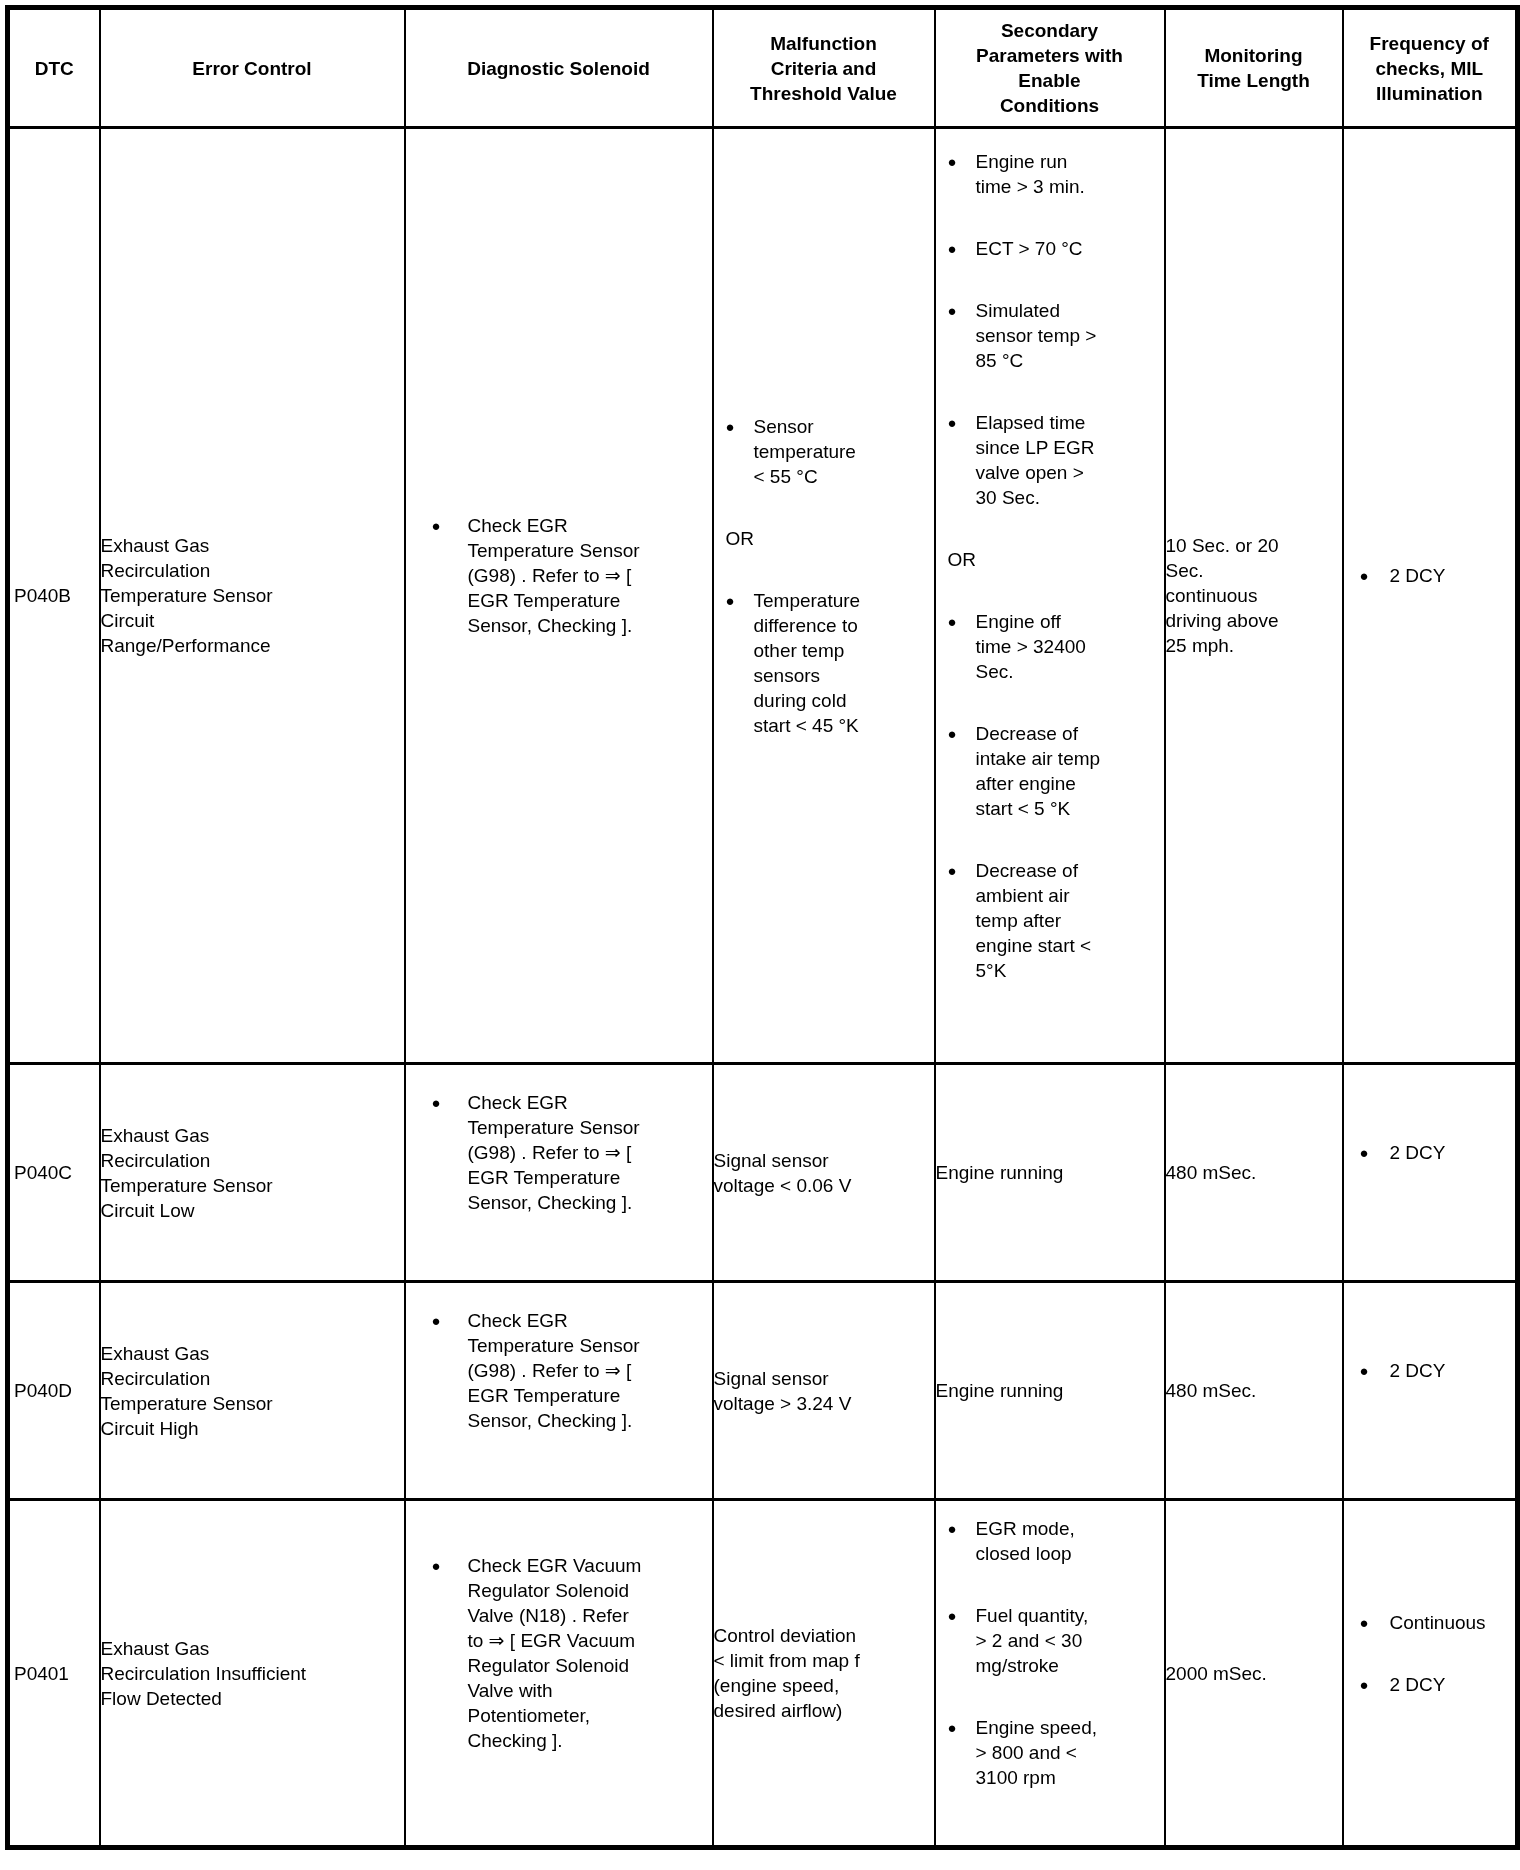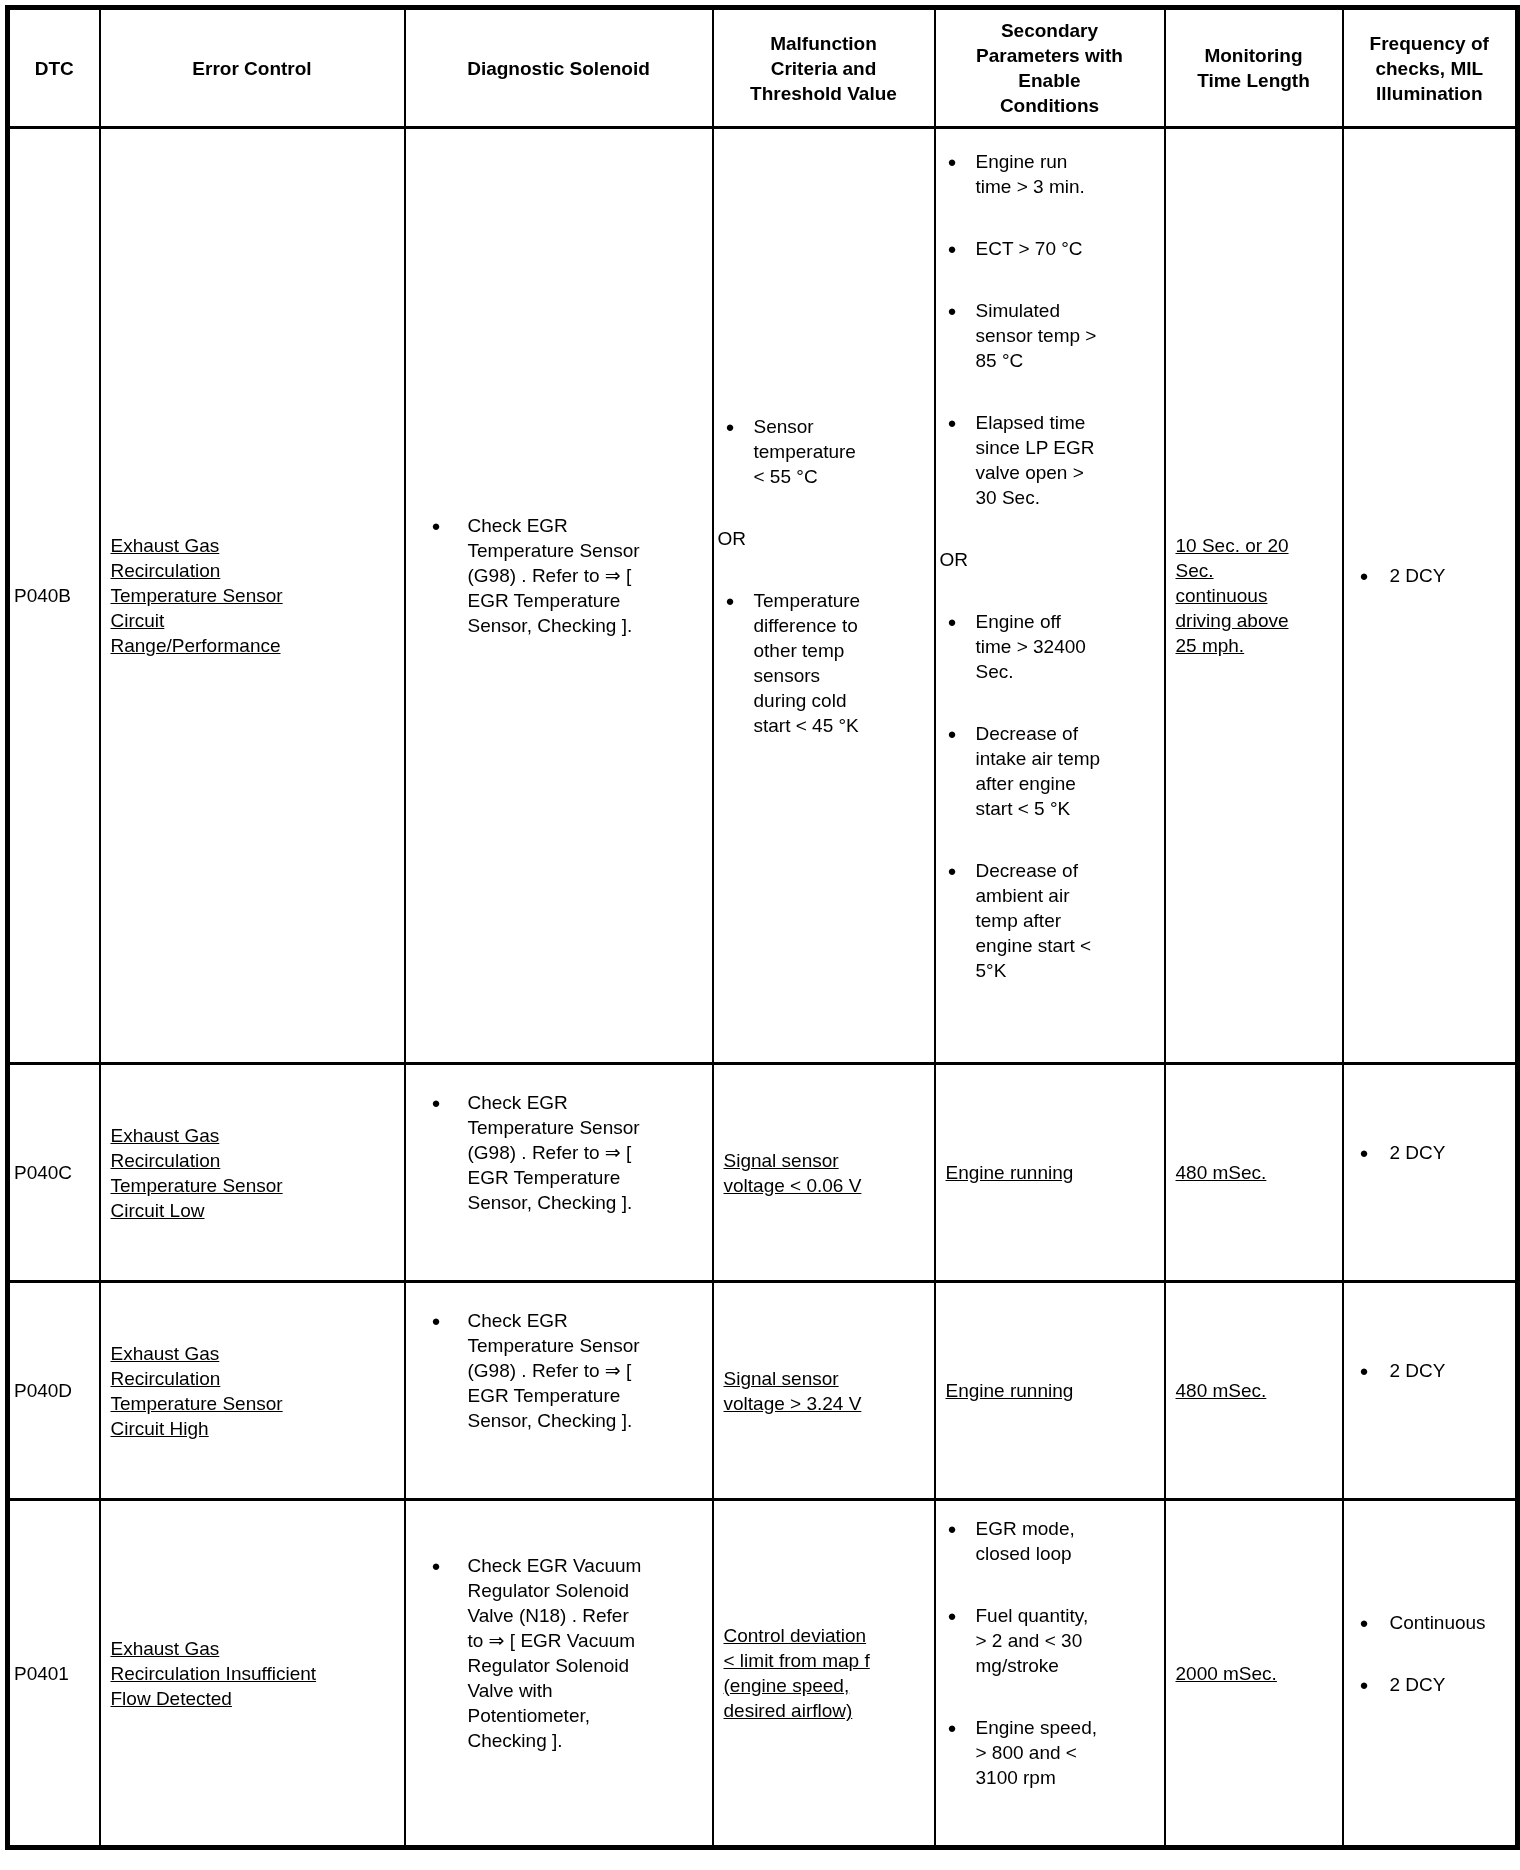--- a/index.html
+++ b/index.html
@@ -18,32 +18,32 @@
     padding:0; overflow:hidden;
   }
   thead th { border-bottom:3px solid #000; }
   tbody td { border-top:3px solid #000; border-bottom:3px solid #000; }
   th {
     font-size:19px; line-height:25px; font-weight:bold;
     text-align:center; white-space:pre-line;
   }
   td { font-size:19px; line-height:25px; text-align:left; }
   .pre { white-space:pre-line; }
-  .txt { padding-left:10px; padding-right:5px;text-decoration:underline; }
+  .txt { padding-right:5px; }
   .dtc { padding-left:4px; padding-right:0; }
   .list { padding-right:4px; }
   .list > * + * { margin-top:37px; }
   .li { position:relative; }
   .li-text { display:block; white-space:pre-line; }
   .marker { position:absolute; top:0; font-size:15px; line-height:25px; }
   td.c-diag .li { padding-left:62px; }
   td.c-diag .marker { left:26px; }
   td.c-malf .li, td.c-sec .li { padding-left:40px; }
   td.c-malf .marker, td.c-sec .marker { left:12px; }
-  td.c-malf .or-line, td.c-sec .or-line { padding-left:4px; }
+  td.c-malf .or-line, td.c-sec .or-line { padding-left:12px; }
   td.c-freq .li { padding-left:46px; }
   td.c-freq .marker { left:16px; }
   .up { position:relative; top:-20px; }
   .up30 { position:relative; top:-30px; }
   col.w-dtc{width:92px} col.w-err{width:305px} col.w-diag{width:308px}
   col.w-malf{width:222px} col.w-sec{width:230px} col.w-mon{width:178px}
   col.w-freq{width:175px}
   tr.hdr{height:120px} tr.r0{height:936px} tr.r1{height:218px}
   tr.r2{height:218px} tr.r3{height:348px}
 </style>

